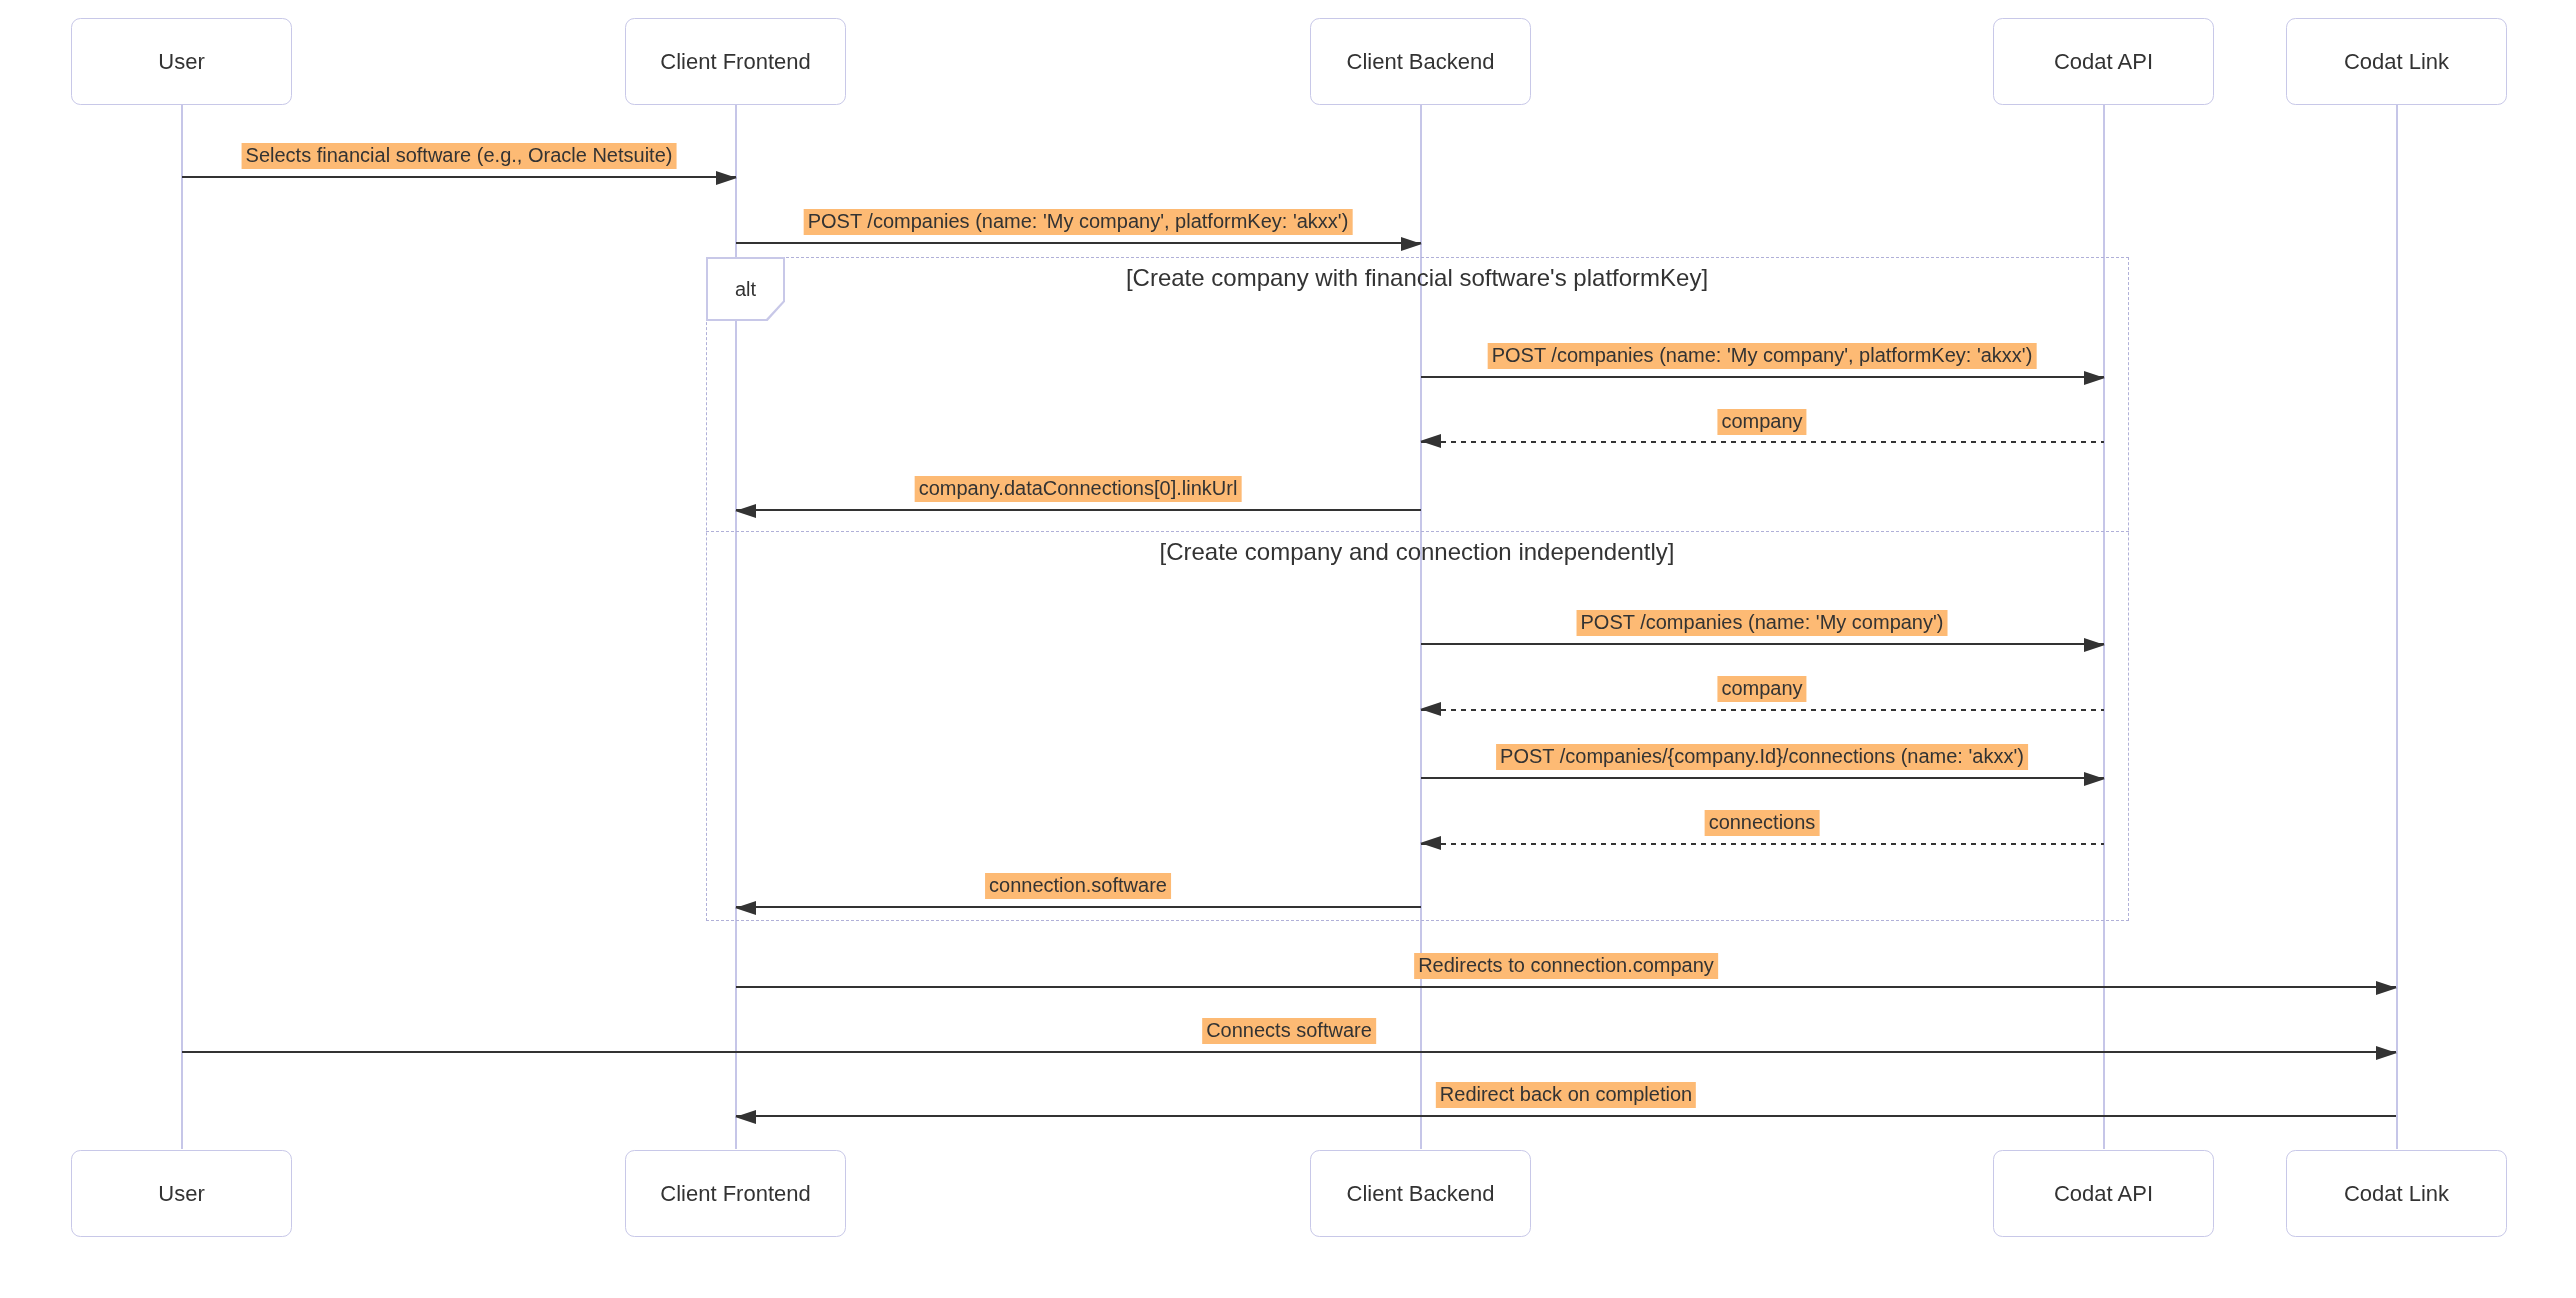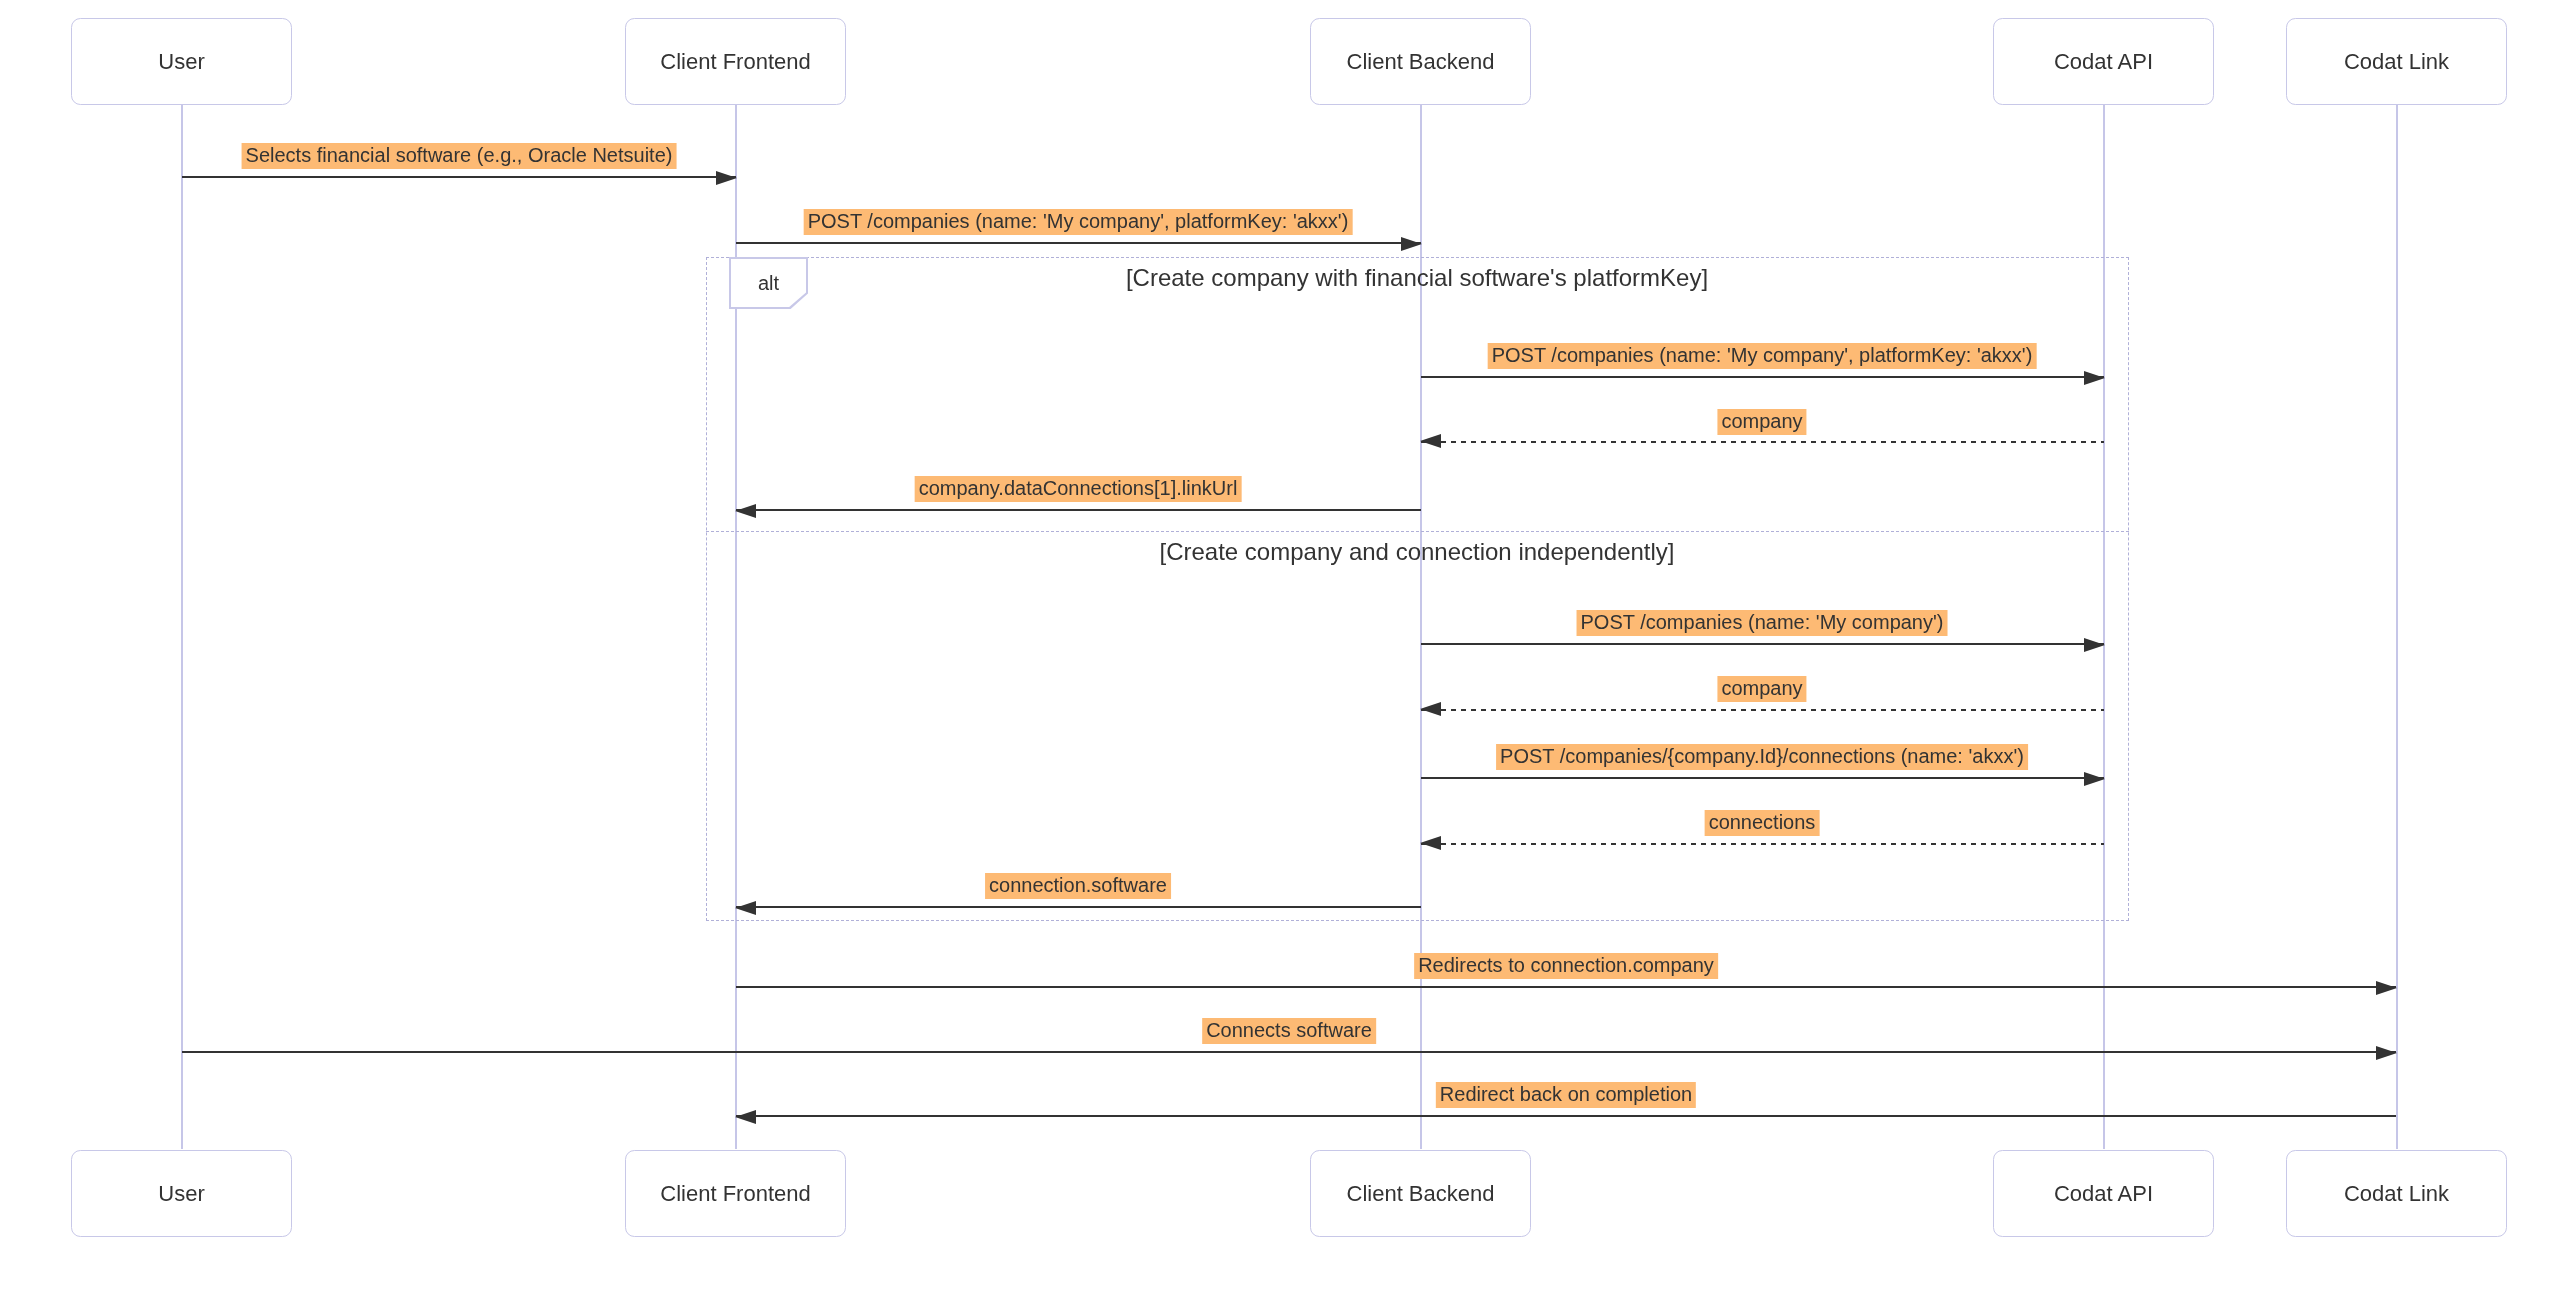--- a/index.html
+++ b/index.html
@@ -51,21 +51,21 @@
     border:1.3px dashed var(--frame);z-index:1;
   }
   .alt-divider{
     position:absolute;left:706px;top:531px;width:1423px;height:0;
     border-top:1.3px dashed var(--frame);z-index:2;
   }
   .alt-title{
     position:absolute;transform:translateX(-50%);white-space:nowrap;
     font-size:24px;line-height:25.5px;color:var(--text);z-index:3;
   }
-  .alt-label{position:absolute;left:706px;top:257px;width:79px;height:52px;z-index:5;margin-left:23px;}
+  .alt-label{position:absolute;left:706px;top:257px;width:79px;height:64px;z-index:5;}
   .alt-label .outer{
     position:absolute;inset:0;background:var(--actor-border);
     clip-path:polygon(0 0,100% 0,100% 70%,78% 100%,0 100%);
   }
   .alt-label .inner{
     position:absolute;inset:1.7px;background:#ffffff;
     clip-path:polygon(0 0,100% 0,100% 69%,77% 100%,0 100%);
     display:flex;align-items:center;justify-content:center;
     font-size:20px;color:var(--text);
   }
@@ -135,21 +135,21 @@
   <div class="msg-label" style="left:1762px;top:343px">POST /companies (name: 'My company', platformKey: 'akxx')</div>
   <div class="msg-line solid" style="left:1421px;top:376px;width:683px">
       <i class="head right"></i>
     </div>
 
   <div class="msg-label" style="left:1762px;top:409px">company</div>
   <div class="msg-line dashed" style="left:1421px;top:441px;width:683px">
       <i class="head left"></i>
     </div>
 
-  <div class="msg-label" style="left:1078px;top:476px">company.dataConnections[1].linkUrl</div>
+  <div class="msg-label" style="left:1078px;top:476px">company.dataConnections[0].linkUrl</div>
   <div class="msg-line solid" style="left:736px;top:509px;width:685px">
       <i class="head left"></i>
     </div>
 
   <div class="msg-label" style="left:1762px;top:610px">POST /companies (name: 'My company')</div>
   <div class="msg-line solid" style="left:1421px;top:643px;width:683px">
       <i class="head right"></i>
     </div>
 
   <div class="msg-label" style="left:1762px;top:676px">company</div>

